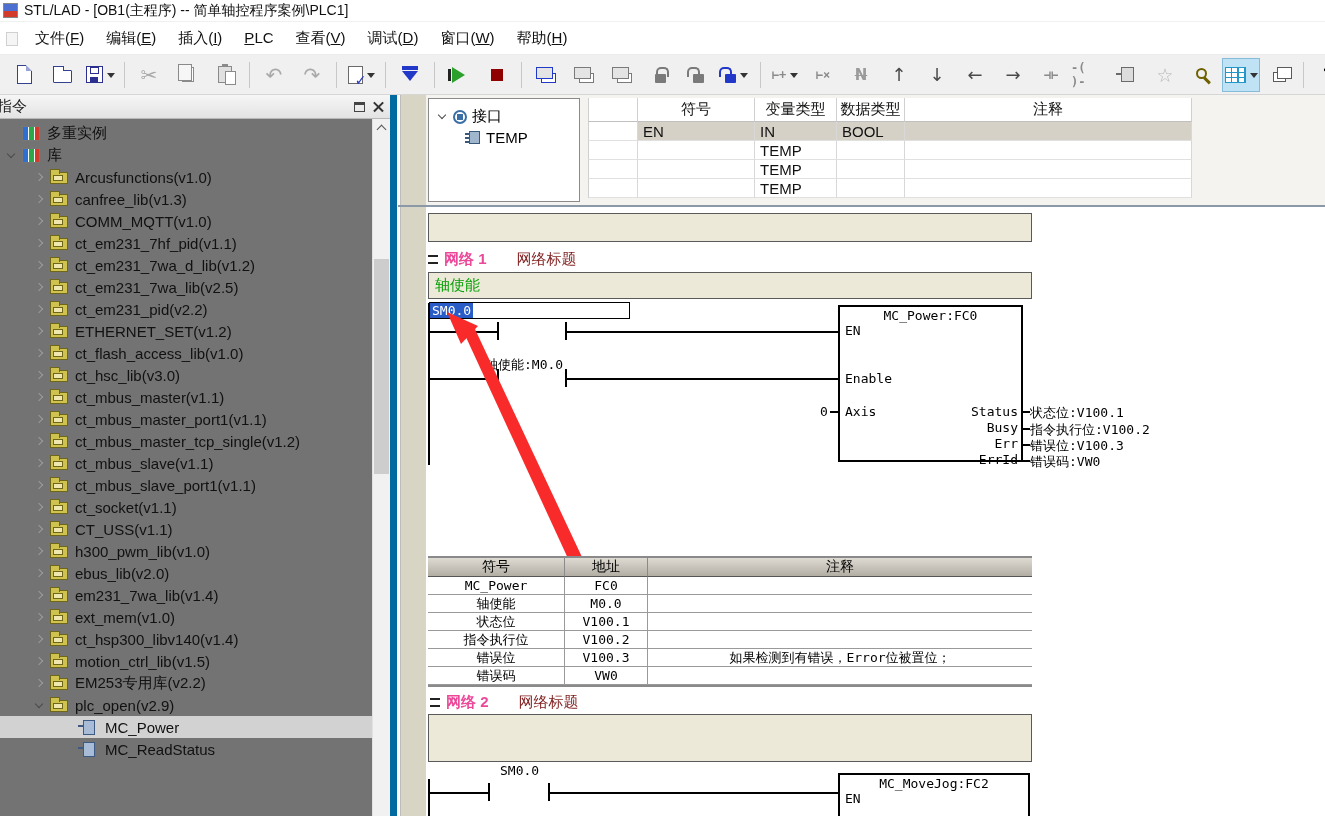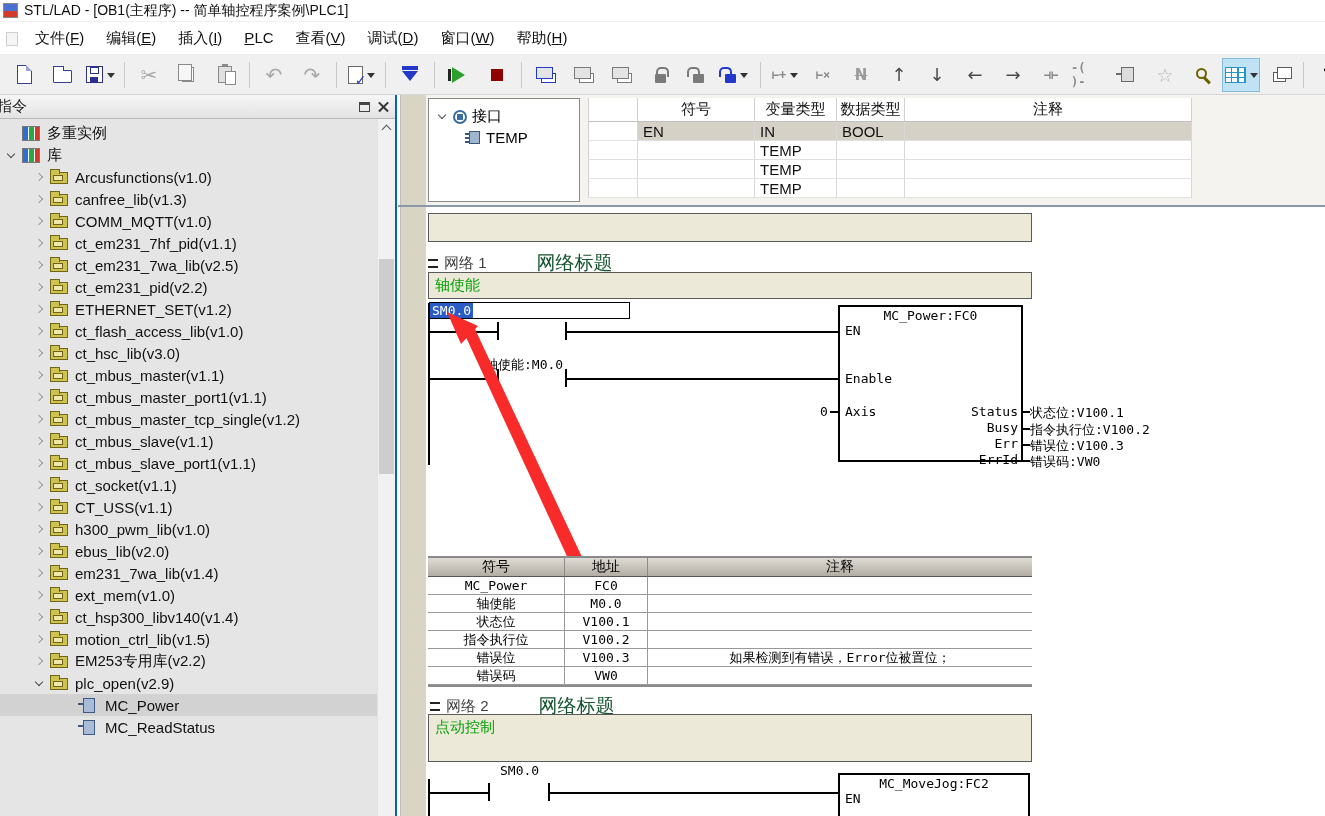--- a/index.html
+++ b/index.html
@@ -63,21 +63,21 @@
   .shape-unlock.g-blue::before{border-color:#2238c8}
   .shape-boxio{width:13px;height:15px;border:1.5px solid #6a6a6a;background:#dcdcdc;position:relative}
   .shape-boxio::before{content:"";position:absolute;left:-6px;top:5px;width:5px;height:2px;background:#6a6a6a}
   .shape-zoom{width:11px;height:11px;border:2px solid #6f6100;border-radius:50%;position:relative;margin:-3px 3px 0 0}
   .shape-zoom::after{content:"";position:absolute;right:-6px;bottom:-5px;width:8px;height:3px;background:#6f6100;transform:rotate(45deg)}
   .shape-table{width:21px;height:16px;border:1.5px solid #2497c9;background-color:#fff;background-image:repeating-linear-gradient(to bottom,transparent 0 3.5px,#2497c9 3.5px 5px),repeating-linear-gradient(to right,transparent 0 5px,#2497c9 5px 6.5px)}
   .shape-cascade{width:13px;height:10px;border:1.5px solid #5a5a5a;background:#fff;position:relative;margin-top:5px}
   .shape-cascade::before{content:"";position:absolute;left:3px;top:-6px;width:13px;height:10px;border:1.5px solid #5a5a5a;background:#fff}
 
   
-  .sidebar{position:absolute;left:0;top:95px;width:397px;bottom:0;background:#e5e5e5;border-right:2px solid #0369a1}
+  .sidebar{position:absolute;left:0;top:95px;width:397px;bottom:0;background:#737373;border-right:7px solid #0369a1}
   .panel-hdr{position:absolute;left:0;top:0;right:0;height:24px;background:linear-gradient(#f6f6f6,#e3e3e3);border-bottom:1px solid #b8b8b8;display:flex;align-items:center;font-size:15px;color:#222;padding-left:1px}
   .hdr-title{margin-left:-4px}
   .hdr-btns{margin-left:auto;display:flex;align-items:center;gap:8px;padding-right:6px}
   .dock-btn{width:11px;height:10px;border:1.5px solid #444;border-top-width:3px;position:relative}
   .close-btn{width:11px;height:11px;position:relative}
   .close-btn::before,.close-btn::after{content:"";position:absolute;left:-1px;top:5px;width:13px;height:1.8px;background:#333}
   .close-btn::before{transform:rotate(45deg)}
   .close-btn::after{transform:rotate(-45deg)}
   .tree{position:absolute;left:0;top:24px;right:18px;bottom:0;overflow:hidden;padding-top:3px}
   .trow{display:flex;align-items:center;height:22px;font-size:15px;color:#111;white-space:nowrap}
@@ -118,22 +118,22 @@
   .vrow>span{height:19px;display:flex;align-items:center;padding-left:5px;border-right:1px solid #d8d8d8;border-bottom:1px solid #e0e0e0;color:#111}
   .vrow.hl>span:not(:first-child){background:#d5d1c7}
   .vtable .vhead>span:first-child,.vtable .vrow>span:first-child{border-left:1px solid #d0d0d0}
 
   .hdivider{position:absolute;left:0;top:110px;right:0;height:2px;background:#8a98a8}
 
   .editor{position:absolute;left:28px;top:112px;right:0;bottom:0;background:#fff;overflow:hidden}
   .cbox{position:absolute;background:#ece9d8;border:1px solid #5a5a5a}
   .net-row{position:absolute;display:flex;align-items:center;gap:6px}
   .netglyph{width:10px;height:9px;border-top:2.5px solid #222;border-bottom:2.5px solid #222}
-  .net-label{font-size:15px;font-weight:normal;color:#404040}
-  .net-title{font-size:19px;color:#14532d;margin-left:44px}
+  .net-label{font-size:15px;font-weight:bold;color:#ec4899}
+  .net-title{font-size:15px;color:#7f1d1d;margin-left:24px}
   .green{color:#0aa00a;font-size:15px;line-height:20px}
   .hline{position:absolute;height:2px;background:#000}
   .vline{position:absolute;width:2px;background:#000}
   .cbar{position:absolute;width:2px;height:18px;background:#000}
   .ltext{position:absolute;font-family:"DejaVu Sans Mono",monospace;font-size:13px;color:#000;white-space:pre}
   .lblock{position:absolute;border:2px solid #000;background:#fff}
   .lblock .bt{position:absolute;left:0;right:0;top:1px;text-align:center;font-family:"DejaVu Sans Mono",monospace;font-size:13px}
   .lblock .bl{position:absolute;left:5px;font-family:"DejaVu Sans Mono",monospace;font-size:13px}
   .lblock .br{position:absolute;right:3px;font-family:"DejaVu Sans Mono",monospace;font-size:13px}
   .operand-box{position:absolute;border:1px solid #000;background:#fff;display:flex;align-items:center}
@@ -426,20 +426,25 @@
           <span class="t-icon lib"></span>
           <span class="t-label">COMM_MQTT(v1.0)</span>
         </div>
 
         <div class="trow lvl2">
           <span class="chev r"></span>
           <span class="t-icon lib"></span>
           <span class="t-label">ct_em231_7hf_pid(v1.1)</span>
         </div>
 
+        <div class="trow lvl2">
+          <span class="chev r"></span>
+          <span class="t-icon lib"></span>
+          <span class="t-label">ct_em231_7wa_d_lib(v1.2)</span>
+        </div>
 
         <div class="trow lvl2">
           <span class="chev r"></span>
           <span class="t-icon lib"></span>
           <span class="t-label">ct_em231_7wa_lib(v2.5)</span>
         </div>
 
         <div class="trow lvl2">
           <span class="chev r"></span>
           <span class="t-icon lib"></span>
@@ -736,21 +741,20 @@
             </div>
           </div>
       </div>
 
       <div class="net-row" style="left:4px;top:486px">
         <span class="netglyph"></span>
         <span class="net-label">网络 2</span>
         <span class="net-title">网络标题</span>
       </div>
       <div class="cbox" style="left:2px;top:507px;width:604px;height:48px;padding:2px 6px">
-        <div class="green">点动控制</div>
       </div>
       <div class="ltext" style="left:74px;top:556px">SM0.0</div>
       <div class="vline" style="left:2px;top:572px;height:37px"></div>
       <div class="hline" style="left:2px;top:585px;width:60px"></div>
       <span class="cbar" style="left:62px;top:576px"></span>
       <span class="cbar" style="left:122px;top:576px"></span>
       <div class="hline" style="left:122px;top:585px;width:290px"></div>
       <div class="lblock" style="left:412px;top:566px;width:192px;height:100px">
         <span class="bt">MC_MoveJog:FC2</span>
         <span class="bl" style="top:16px">EN</span>

